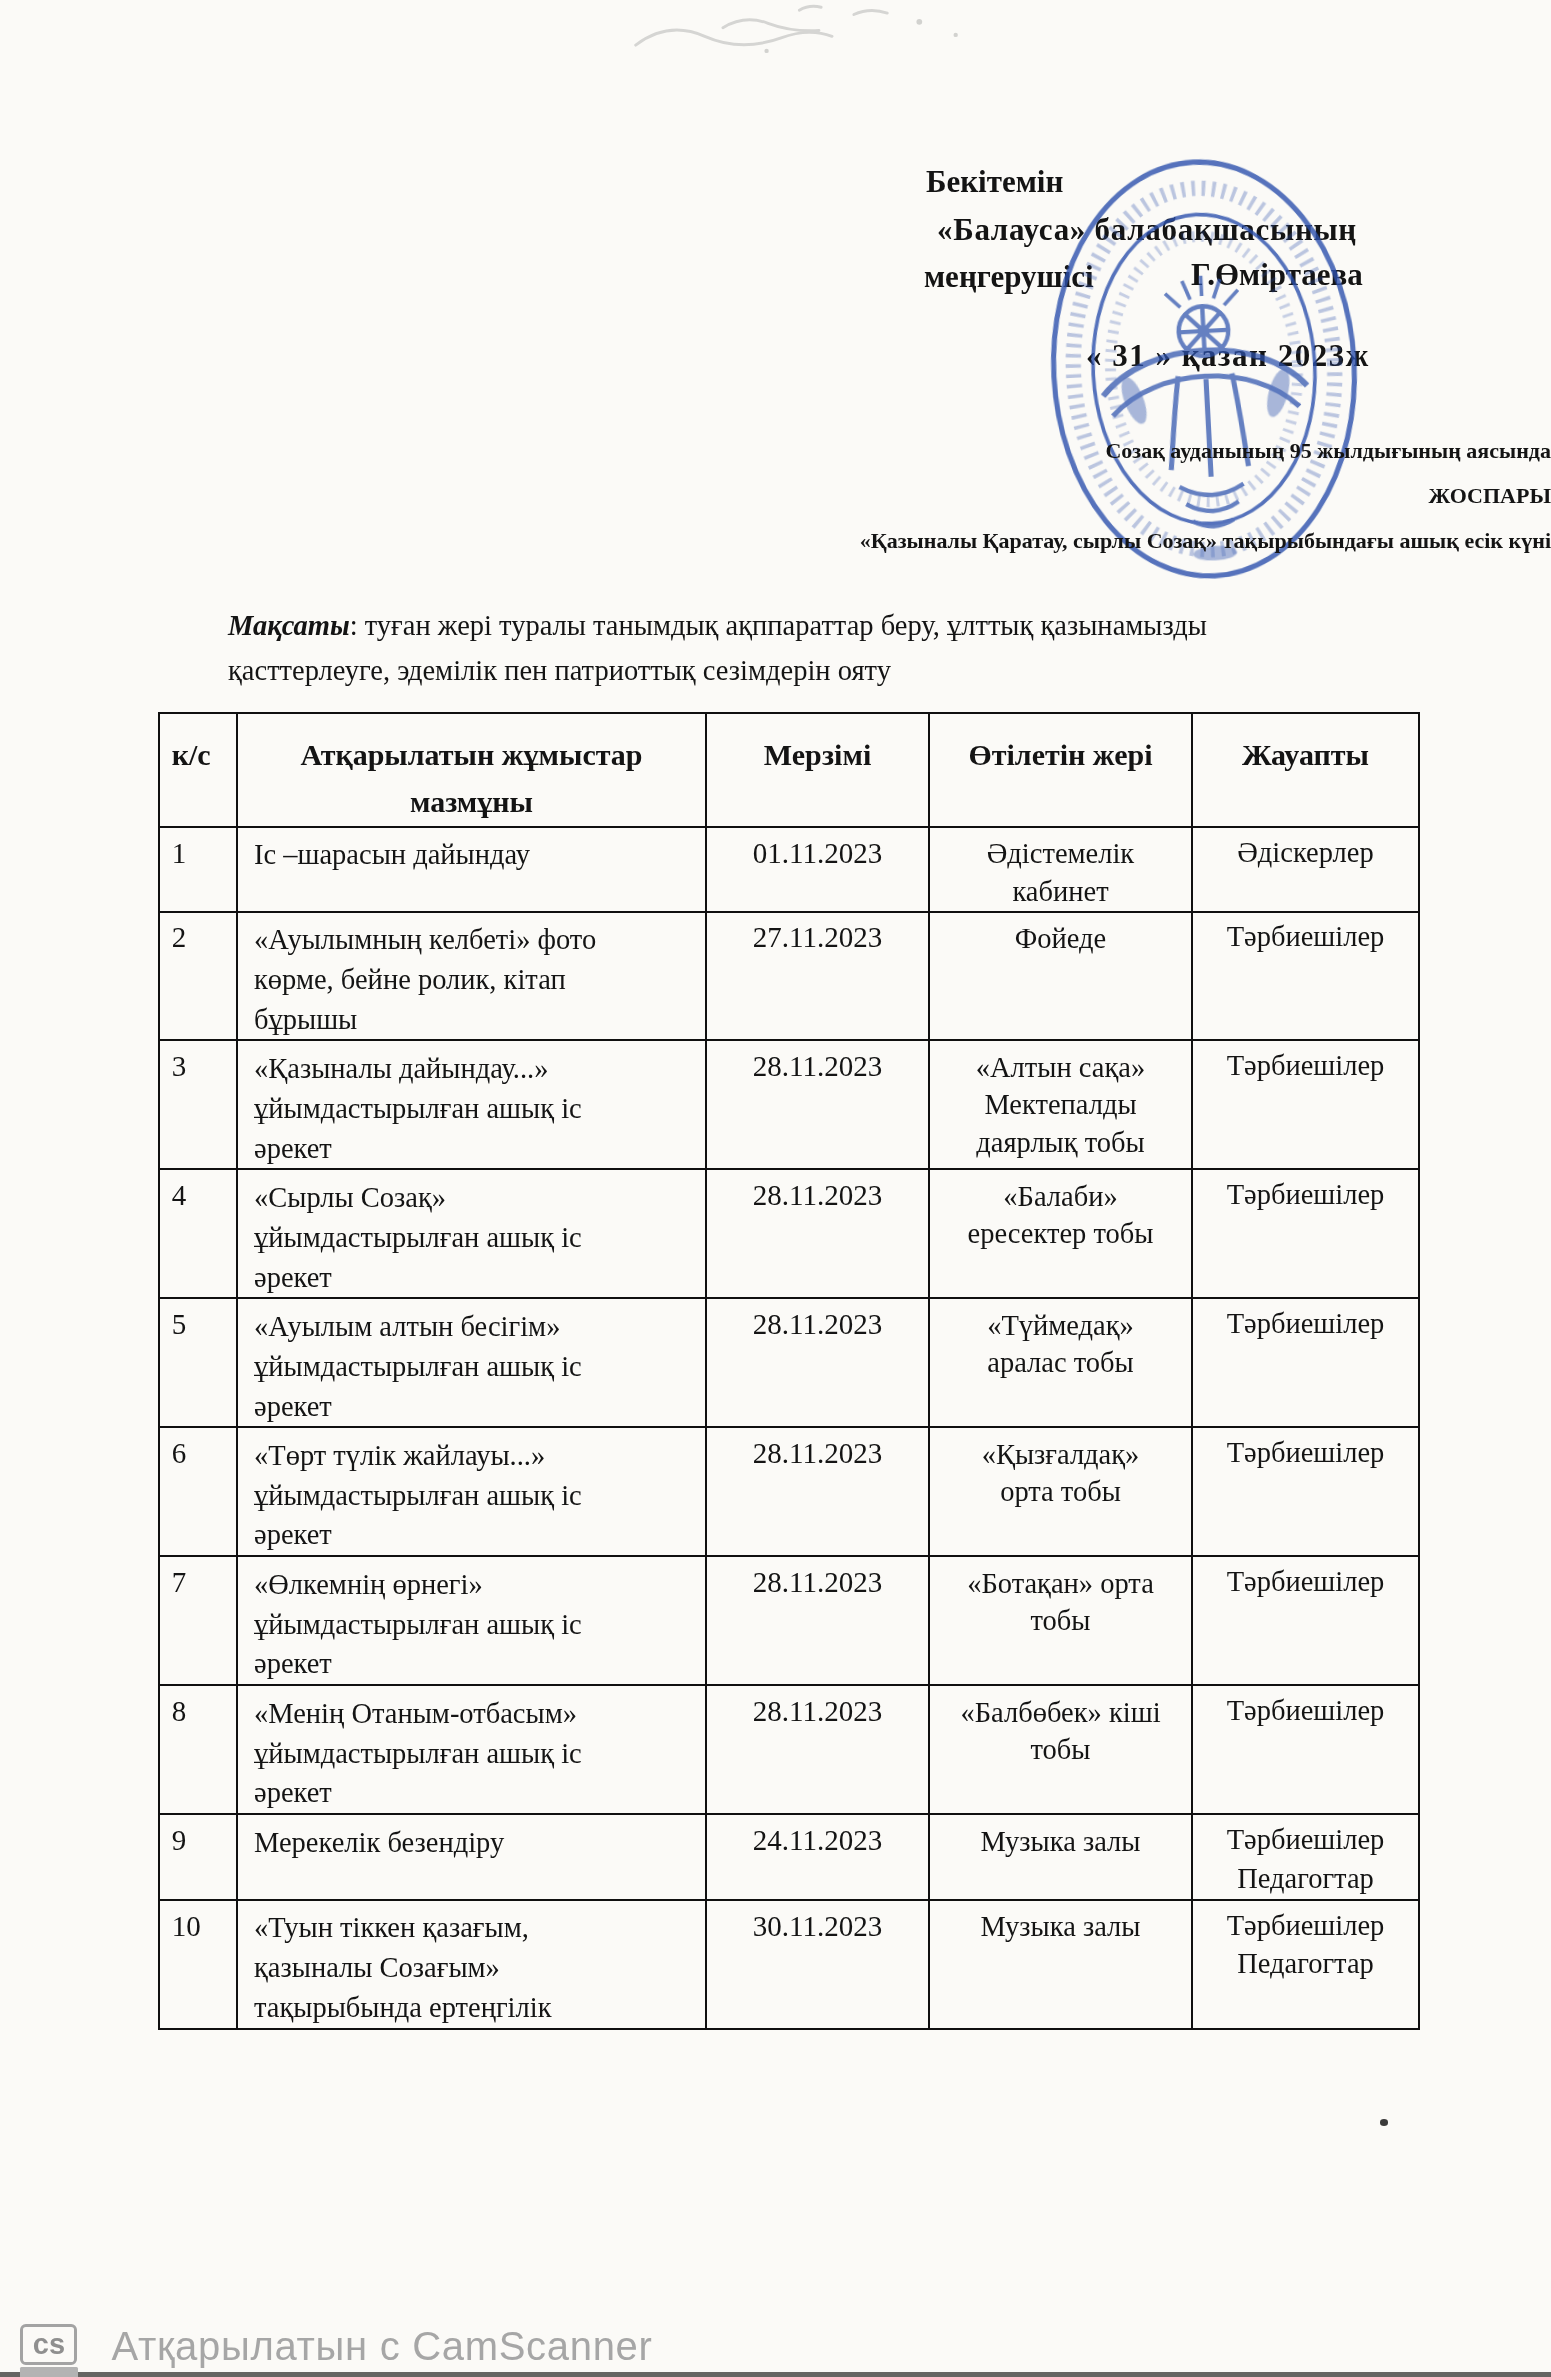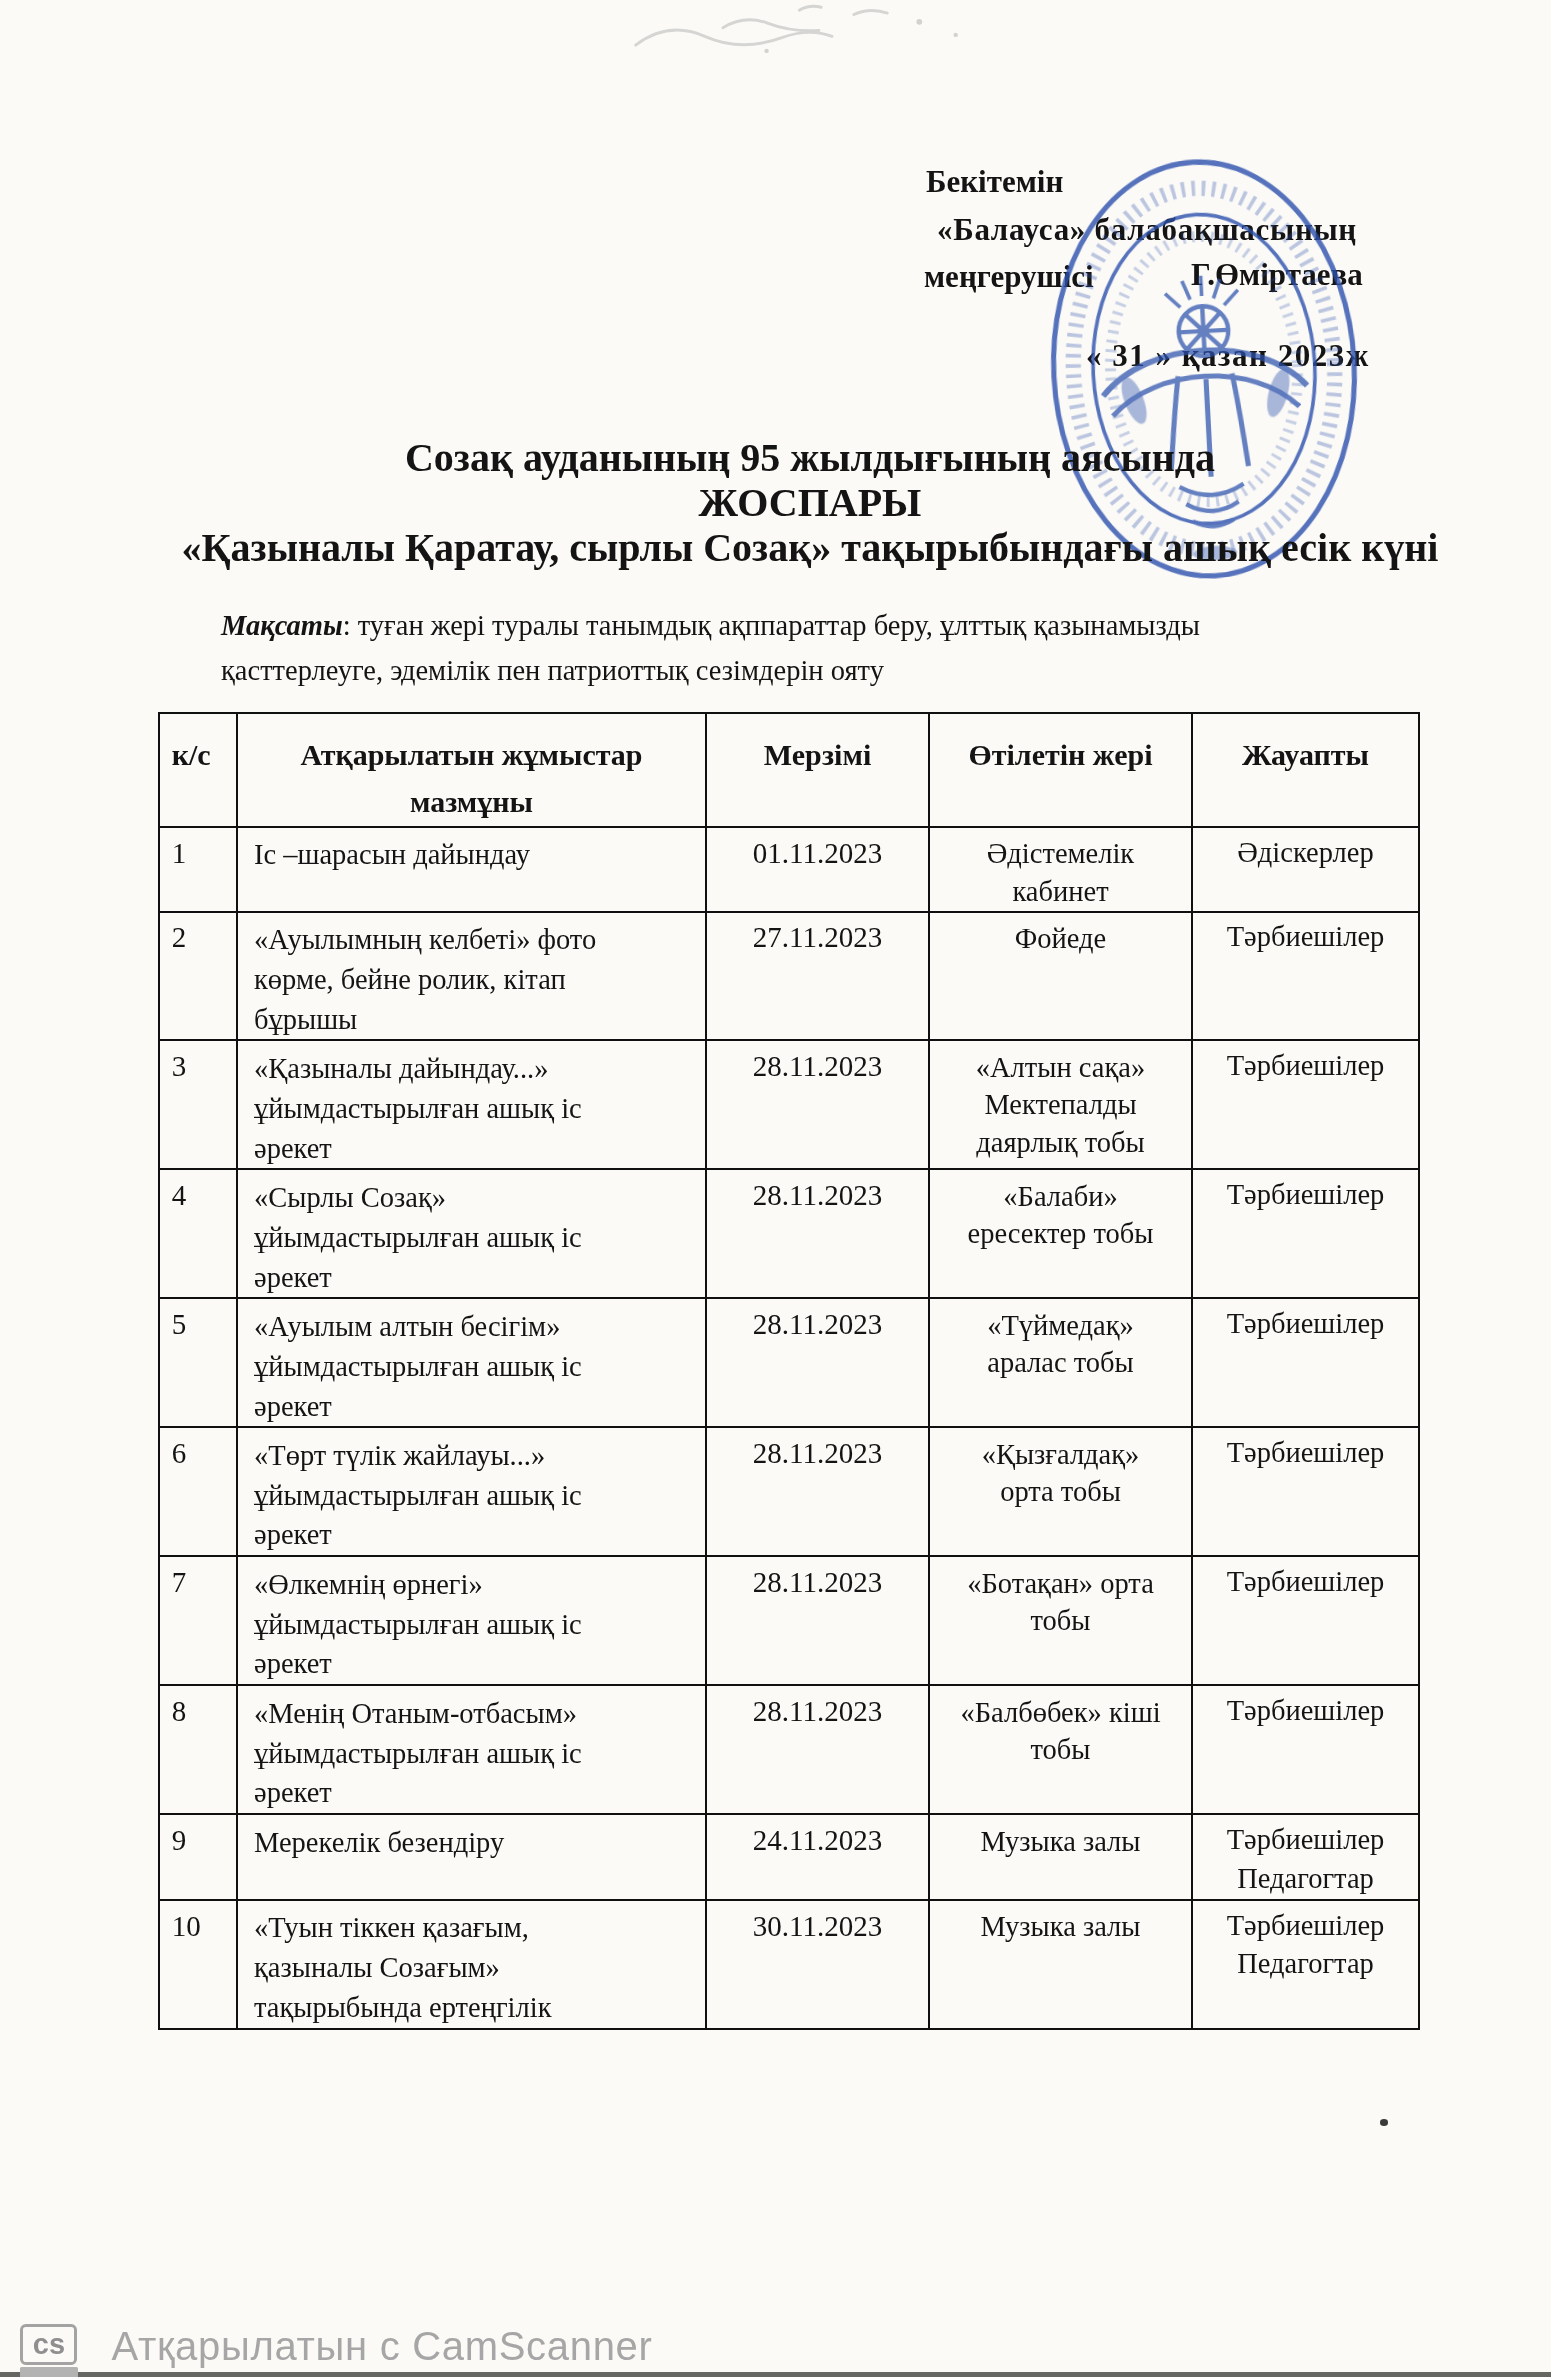--- a/index.html
+++ b/index.html
@@ -20,24 +20,24 @@
   .appr-l1{position:absolute;left:926px;top:166px;}
   .appr-l2{position:absolute;left:937px;top:214px;letter-spacing:0.7px;}
   .appr-l3-label{position:absolute;left:924px;top:261px;}
   .appr-l3-name{position:absolute;left:1191px;top:259px;}
   .appr-date{position:absolute;left:1086px;top:340px;letter-spacing:1.5px;}
 
   
   .stamp{position:absolute;left:1045px;top:156px;width:318px;height:426px;opacity:.8;transform:rotate(-3deg);}
 
   
-  .title{position:absolute;left:69px;top:428px;width:1482px;text-align:center;font-weight:bold;font-size:40px;line-height:45px;margin-top:7px;}
-
-  
-  .goal{position:absolute;left:221px;top:603px;width:1168px;font-size:28.5px;line-height:45px;}
+  .title{position:absolute;left:69px;top:428px;width:1482px;text-align:right;font-weight:bold;font-size:22px;line-height:45px;}
+
+  
+  .goal{position:absolute;left:228px;top:603px;width:1168px;font-size:28.5px;line-height:45px;}
   .goal-label{font-weight:bold;font-style:italic;}
   .goal-text{white-space:pre-line;}
 
   
   table.plan{
     position:absolute;left:158px;top:712px;width:1260px;
     border-collapse:collapse;table-layout:fixed;
     font-family:"Liberation Serif", serif;
   }
   .plan th,.plan td{

